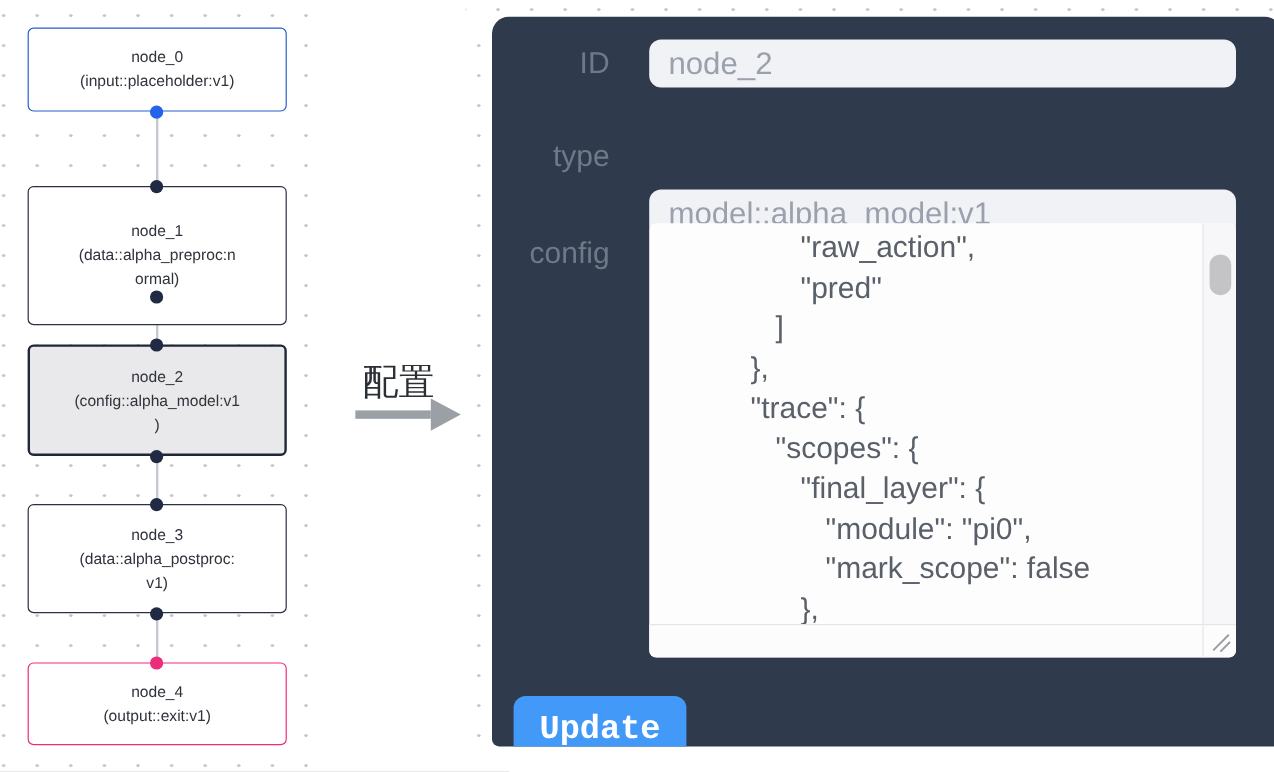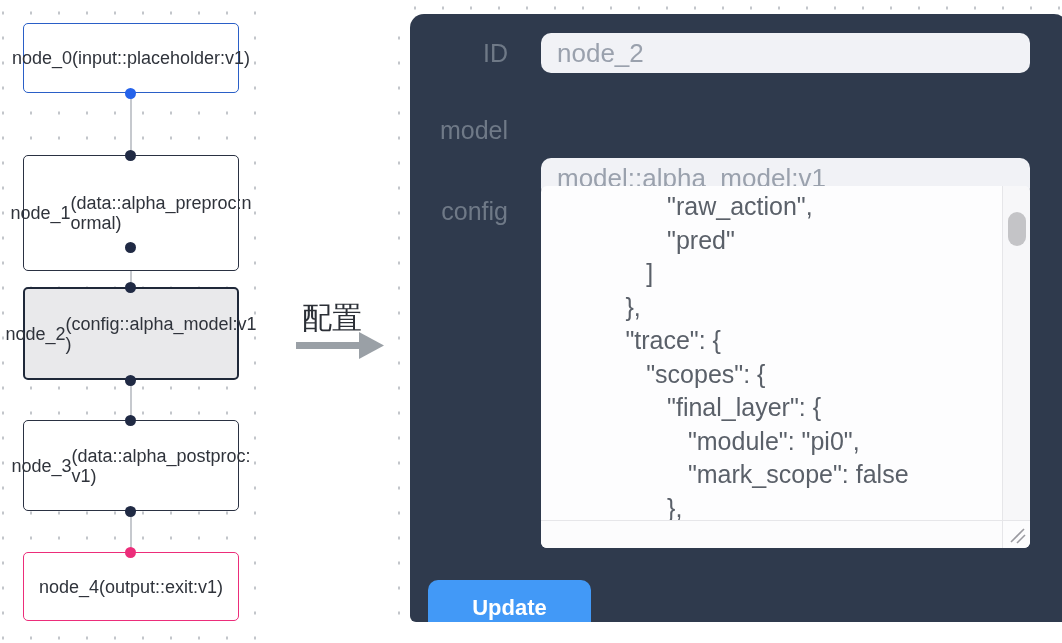--- a/index.html
+++ b/index.html
@@ -14,22 +14,22 @@
     background-size:28px 25px;
   }
   .dots-left{left:0;top:0;width:278px;height:643px;background-position:-11px .5px;}
   .dots-top-right{left:388px;top:0;width:674px;height:16px;background-position:13px -4.5px;}
   .dots-col-right{left:388px;top:16px;width:24px;height:606px;background-position:-3px -15.5px;}
 
   
   .node{
     position:absolute;left:23px;width:216px;box-sizing:border-box;
     background:#ffffff;border:1.6px solid #2a3142;border-radius:5px;
-    display:flex;align-items:center;justify-content:center;
-    font-size:18px;line-height:20px;color:#2f333b;
+    display:flex;flex-direction:column;align-items:center;justify-content:center;
+    font-size:13px;line-height:20px;color:#2f333b;text-align:center;
   }
   .node .ntype{white-space:pre-line;}
   .node-input{border-color:#2a5fc7;}
   .node-output{border-color:#ec2d7a;}
   .node-selected{background:#e9e9eb;border:2px solid #1f2839;}
   .edge{position:absolute;left:130px;width:2px;background:#c6c9ce;}
   .handle{position:absolute;width:11px;height:11px;border-radius:50%;background:#202a44;}
   .handle-blue{background:#2563eb;}
   .handle-pink{background:#ec2d7a;}
 
@@ -75,25 +75,25 @@
   }
   .htrack{
     position:absolute;left:0;bottom:0;height:27px;right:27px;
     background:#fcfcfd;border-top:1px solid #e6e6e9;
   }
   .corner{
     position:absolute;right:0;bottom:0;width:27px;height:27px;
     background:#fcfcfd;border-top:1px solid #e6e6e9;border-left:1px solid #e6e6e9;
   }
   .update-btn{
-    position:absolute;left:18px;top:566px;width:163px;height:56px;
+    position:absolute;left:18px;top:566px;width:144px;height:56px;
     background:#4299f7;border:none;border-radius:10px;cursor:pointer;
     display:flex;align-items:center;justify-content:center;
-    font-family:Liberation Sans, sans-serif;
-    font-size:22px;font-weight:600;color:#ffffff;
+    font-family:Liberation Mono, monospace;
+    font-size:28px;font-weight:600;color:#ffffff;
   }
 </style>
 </head>
 <body>
 
 <div id="stage">
 
   <div class="dots dots-left"></div>
   <div class="dots dots-top-right"></div>
   <div class="dots dots-col-right"></div>
@@ -140,21 +140,21 @@
   <svg class="anno-arrow" width="90" height="30" viewBox="0 0 90 30">
     <rect x="0" y="11" width="63" height="7" fill="#9aa0a6"></rect>
     <polygon points="63,1 88,14.5 63,28" fill="#9aa0a6"></polygon>
   </svg>
 
   <div class="panel">
 
     <div class="field-label" style="top:25px;">ID</div>
     <input type="text" style="top: 19px;" value="node_2">
 
-    <div class="field-label" style="top:102px;">model</div>
+    <div class="field-label" style="top:102px;">type</div>
     <input type="text" style="top: 96px; margin-top: 48px;" value="model::alpha_model:v1">
 
     <div class="field-label" style="top:183px;text-align:right;">config</div>
 
     <div class="editor">
       <pre>                 "raw_action",
                  "pred"
               ]
            },
            "trace": {

